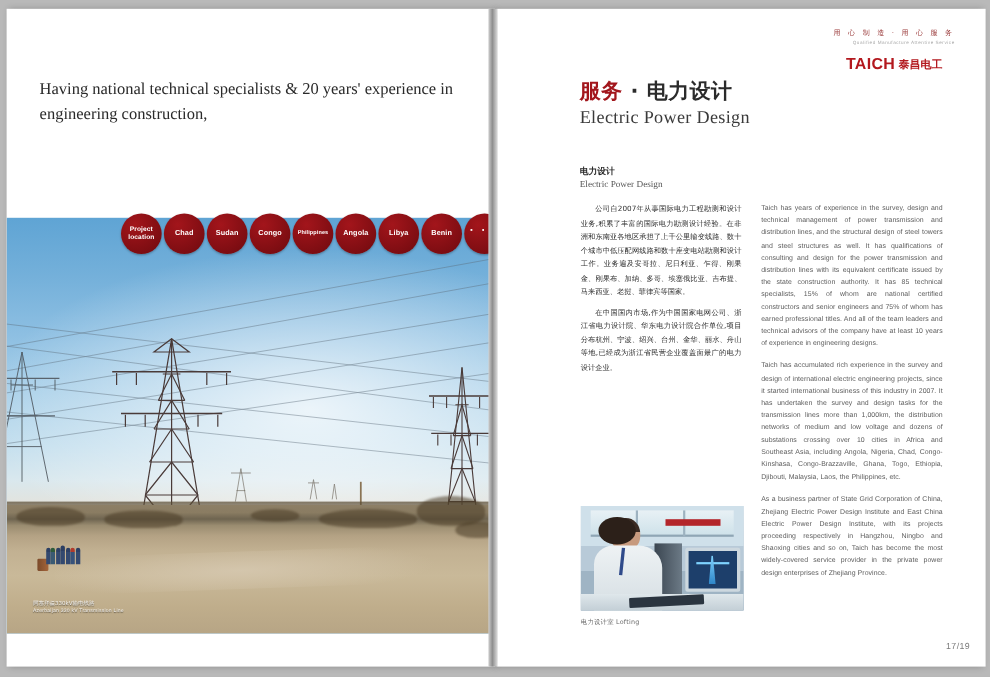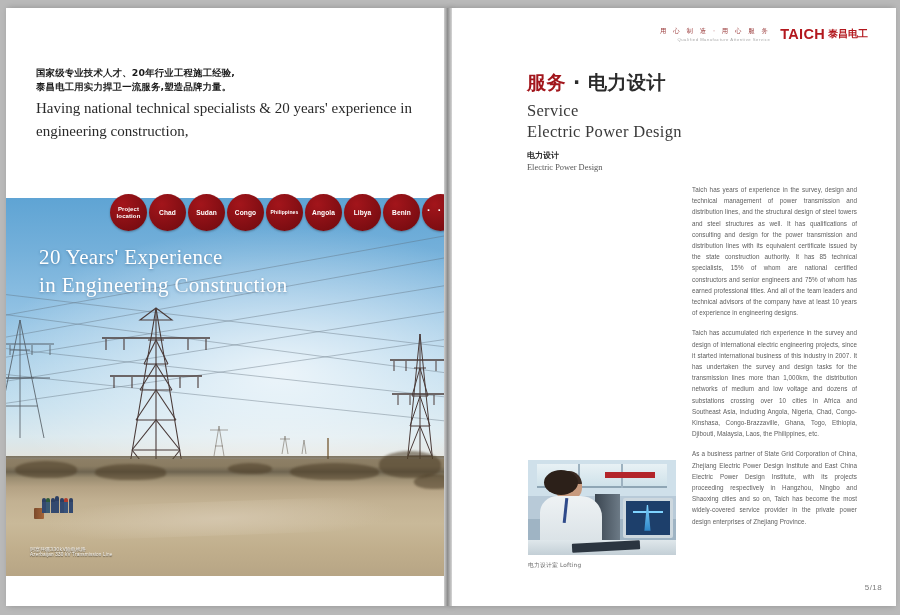--- a/index.html
+++ b/index.html
@@ -126,21 +126,21 @@
     font-size: 6.6px; font-weight: bold; letter-spacing: .1px;
     box-shadow: 0 1px 2px rgba(0,0,0,.3);
   }
   .badge.small { font-size: 5px; }
   .badge.first { font-size: 6px; }
   .badge.dots { font-size: 11px; letter-spacing: 2px; padding-bottom: 4px; }
 
   
   .brandbar {
     position: absolute; right: 28px; top: 18px;
-    display: flex; align-items: center; gap: 10px;
+    display: flex; align-items: center; gap: 10px; flex-direction: column;
   }
   .slogan { text-align: right; color: #8d8d8d; }
   .slogan .cn {
     font-family: "DejaVu Sans", sans-serif; font-size: 6.4px;
     letter-spacing: 2.4px; color: #9a3a3a;
   }
   .slogan .en {
     font-family: "Liberation Sans", sans-serif; font-size: 4.2px;
     letter-spacing: .5px; color: #a8a8a8; margin-top: 1px;
   }
@@ -264,24 +264,20 @@
   }
 </style>
 </head>
 <body>
 
 <div id="spread">
 
   <div class="page" id="page-left">
 
     <div class="headline-block">
-      <div class="hl-cn">
-        <div>国家级专业技术人才、20年行业工程施工经验,</div>
-        <div>泰昌电工用实力捍卫一流服务,塑造品牌力量。</div>
-      </div>
       <div class="hl-en">
         <div>Having national technical specialists &amp; 20 years' experience in engineering construction,</div>
       </div>
     </div>
 
     <div class="hero">
       <div class="sky"></div>
 
       <svg class="towers" viewBox="0 0 444 378" preserveAspectRatio="none">
         <g stroke="#5b6b78" stroke-width="0.55" fill="none" opacity="0.72">
@@ -356,24 +352,20 @@
       <div class="crew">
         <i></i><i></i><i></i><i></i><i></i><i></i><i></i>
       </div>
 
       <div class="photo-caption">
         <div class="cn">阿塞拜疆330kV输电线路</div>
         <div class="en">Azerbaijan 330 kV Transmission Line</div>
       </div>
     </div>
 
-    <div class="hero-title">
-      <div>20 Years' Experience</div>
-      <div>in Engineering Construction</div>
-    </div>
 
     <div class="badges" id="badge-row">
         <div class="badge first">Project location</div>
         <div class="badge">Chad</div>
         <div class="badge">Sudan</div>
         <div class="badge">Congo</div>
         <div class="badge small">Philippines</div>
         <div class="badge">Angola</div>
         <div class="badge">Libya</div>
         <div class="badge">Benin</div>
@@ -393,31 +385,32 @@
       <div class="logo">
         <span class="mark">TAICH</span>
         <span class="cnname">泰昌电工</span>
       </div>
     </div>
 
     <div class="title-block">
       <div class="t1">
         <span class="accent">服务</span><span> · </span><span>电力设计</span>
       </div>
-      <div class="t2">Service</div>
       <div class="t3">Electric Power Design</div>
     </div>
 
     <div class="sub-block">
       <div class="sub-cn">电力设计</div>
       <div class="sub-en">Electric Power Design</div>
     </div>
 
     <div class="cols">
       <div class="col-cn" id="col-cn">
+          <p>公司自2007年从事国际电力工程勘测和设计业务,积累了丰富的国际电力勘测设计经验。在非洲和东南亚各地区承担了上千公里输变线路、数十个城市中低压配网线路和数十座变电站勘测和设计工作。业务遍及安哥拉、尼日利亚、乍得、刚果金、刚果布、加纳、多哥、埃塞俄比亚、吉布提、马来西亚、老挝、菲律宾等国家。</p>
+          <p>在中国国内市场,作为中国国家电网公司、浙江省电力设计院、华东电力设计院合作单位,项目分布杭州、宁波、绍兴、台州、金华、丽水、舟山等地,已经成为浙江省民营企业覆盖面最广的电力设计企业。</p>
         </div>
       <div class="col-en" id="col-en">
           <p>Taich has years of experience in the survey, design and technical management of power transmission and distribution lines, and the structural design of steel towers and steel structures as well. It has qualifications of consulting and design for the power transmission and distribution lines with its equivalent certificate issued by the state construction authority. It has 85 technical specialists, 15% of whom are national certified constructors and senior engineers and 75% of whom has earned professional titles. And all of the team leaders and technical advisors of the company have at least 10 years of experience in engineering designs.</p>
           <p>Taich has accumulated rich experience in the survey and design of international electric engineering projects, since it started international business of this industry in 2007. It has undertaken the survey and design tasks for the transmission lines more than 1,000km, the distribution networks of medium and low voltage and dozens of substations crossing over 10 cities in Africa and Southeast Asia, including Angola, Nigeria, Chad, Congo-Kinshasa, Congo-Brazzaville, Ghana, Togo, Ethiopia, Djibouti, Malaysia, Laos, the Philippines, etc.</p>
           <p>As a business partner of State Grid Corporation of China, Zhejiang Electric Power Design Institute and East China Electric Power Design Institute, with its projects proceeding respectively in Hangzhou, Ningbo and Shaoxing cities and so on, Taich has become the most widely-covered service provider in the private power design enterprises of Zhejiang Province.</p>
         </div>
     </div>
 
     <div class="photo2" style="left:76px;">
       <div class="room"></div>
@@ -435,15 +428,15 @@
         <div class="hair"></div>
         <div class="body"></div>
         <div class="lanyard"></div>
       </div>
       <div class="desk"></div>
       <div class="kbd"></div>
     </div>
 
     <div class="photo2-caption">电力设计室 Lofting</div>
 
-    <div class="pageno">5/18</div>
+    <div class="pageno">17/19</div>
   </div>
 </div>
 
 </body></html>

